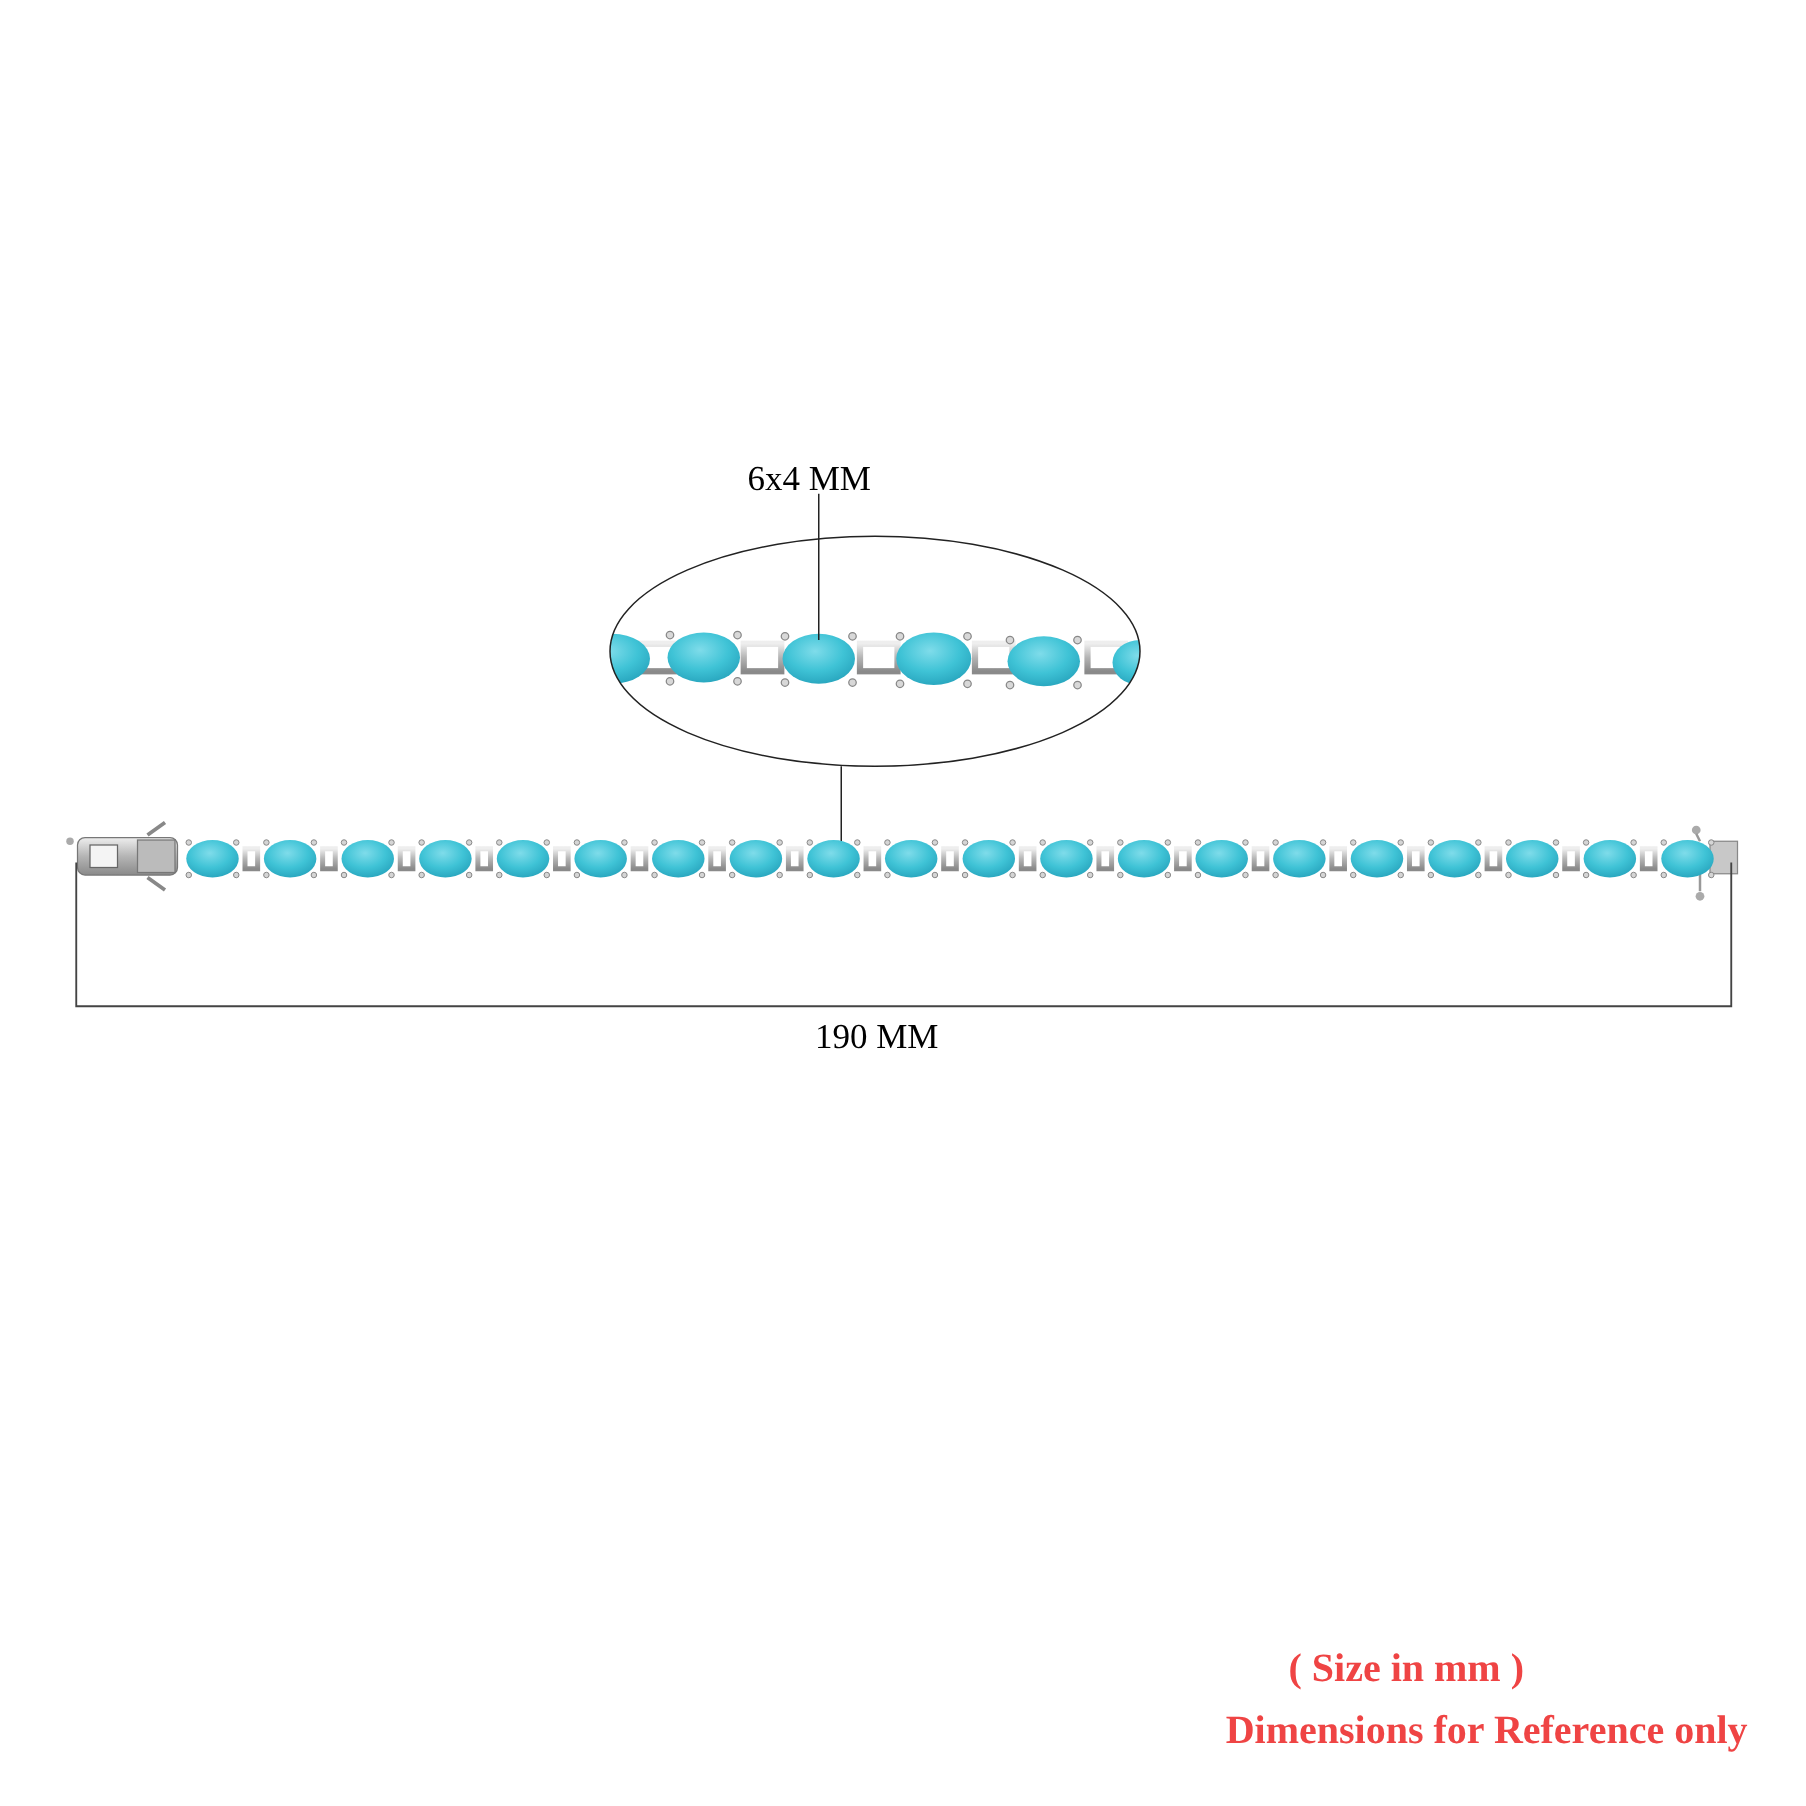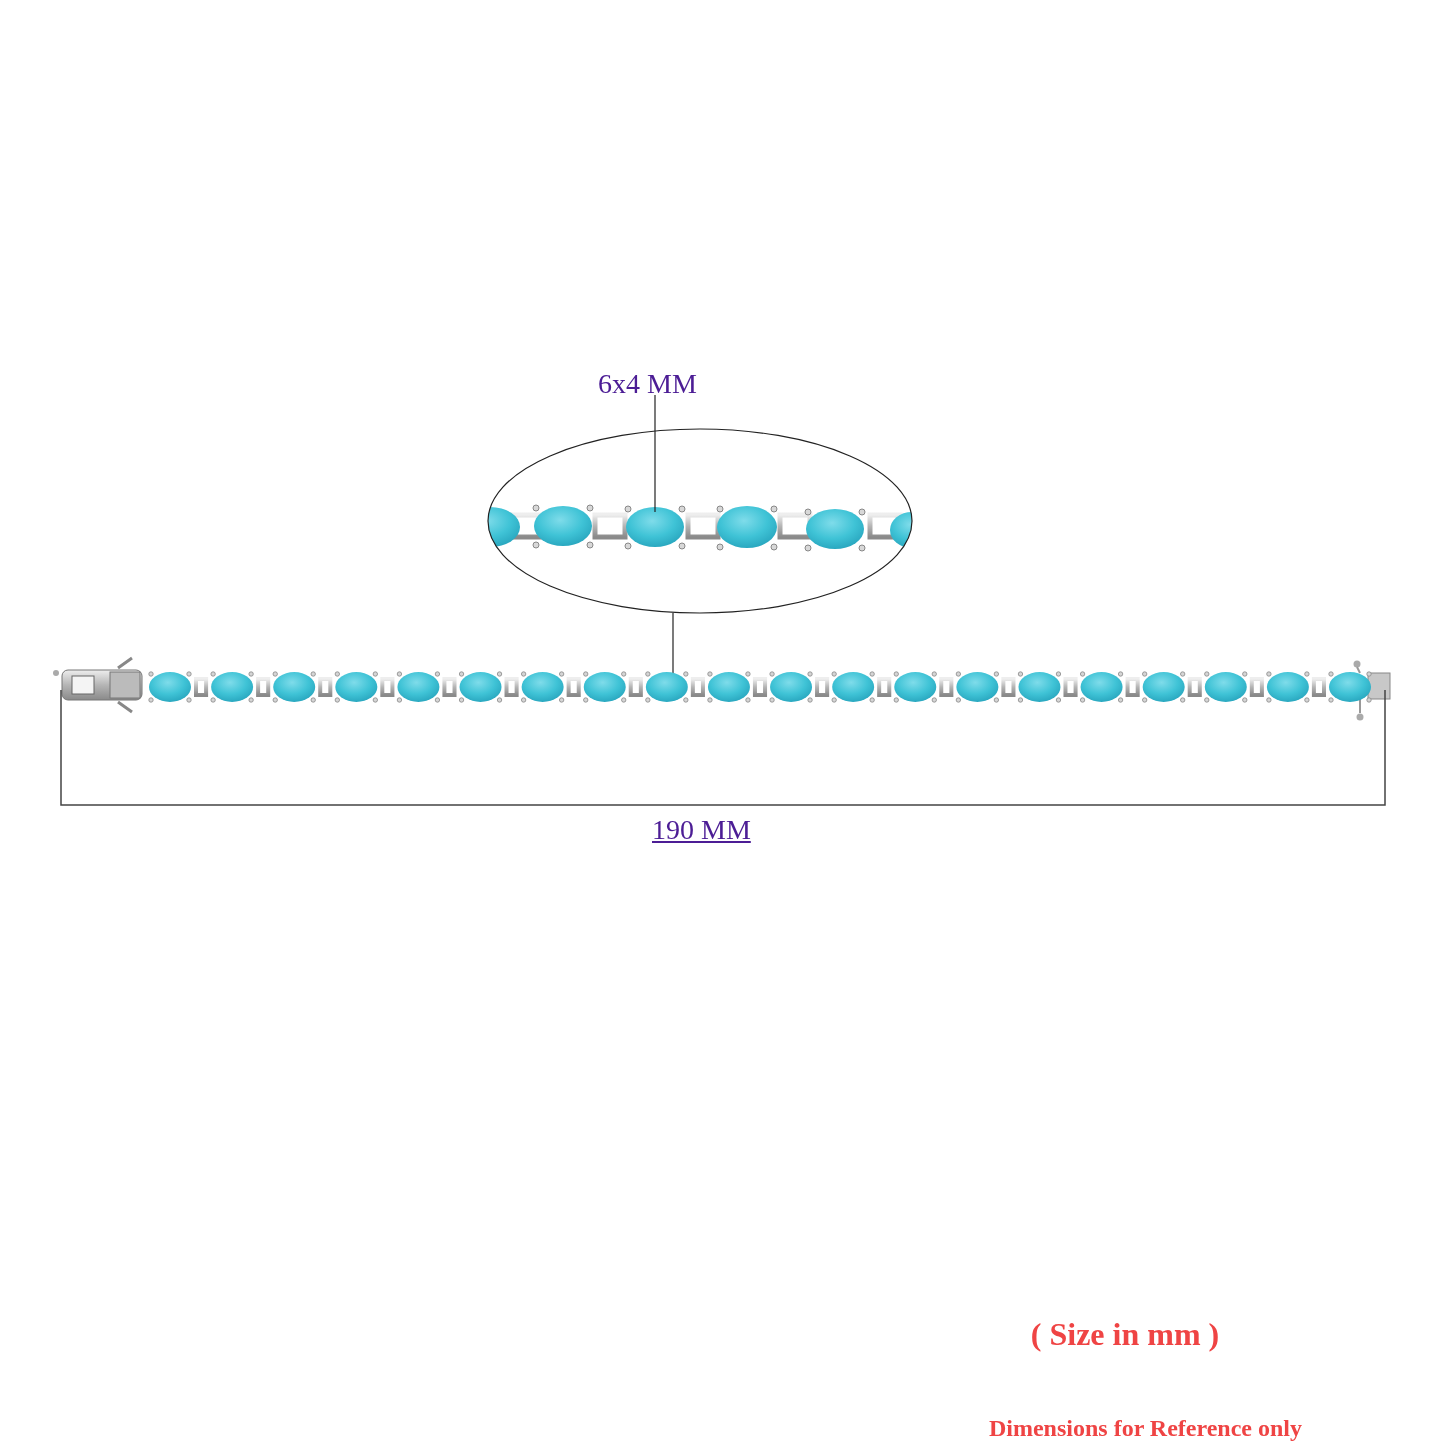--- a/index.html
+++ b/index.html
@@ -1,23 +1,23 @@
 <!DOCTYPE html>
 <html><head>
 <meta charset="utf-8">
 <style>
   html, body { margin:0; padding:0; background:#ffffff; }
   body { width:1445px; height:1445px; position:relative; overflow:hidden; font-family:"Liberation Serif","DejaVu Serif",serif; }
   .abs { position:absolute; }
-  .label-serif { font-family:"Liberation Serif","DejaVu Serif",serif; color:#4c1d95; white-space:nowrap; }
+  .label-serif { font-family:"Liberation Serif","DejaVu Serif",serif; color:#000000; white-space:nowrap; }
   #zoom-label { left:598px; top:368px; font-size:28px; }
-  #length-label { left:652px; top:814px; font-size:28px;text-decoration:underline; }
+  #length-label { left:652px; top:814px; font-size:28px; }
   .note { font-weight:bold; color:#ef4444; white-space:nowrap; text-align:center; }
   #note-1 { left:980px; top:1316px; width:290px; font-size:32px; }
-  #note-2 { left:893px; top:1415px; width:505px; font-size:24px; }
+  #note-2 { left:893px; top:1365px; width:505px; font-size:32px;text-align:right; }
   svg { position:absolute; left:0; top:0; }
 </style>
 </head>
 <body>
 
 <svg width="1445" height="1445" viewBox="0 0 1445 1445">
   <defs>
     <radialGradient id="stone" cx="45%" cy="35%" r="65%">
       <stop offset="0%" stop-color="#7fdcea"></stop>
       <stop offset="60%" stop-color="#3fc3d6"></stop>

